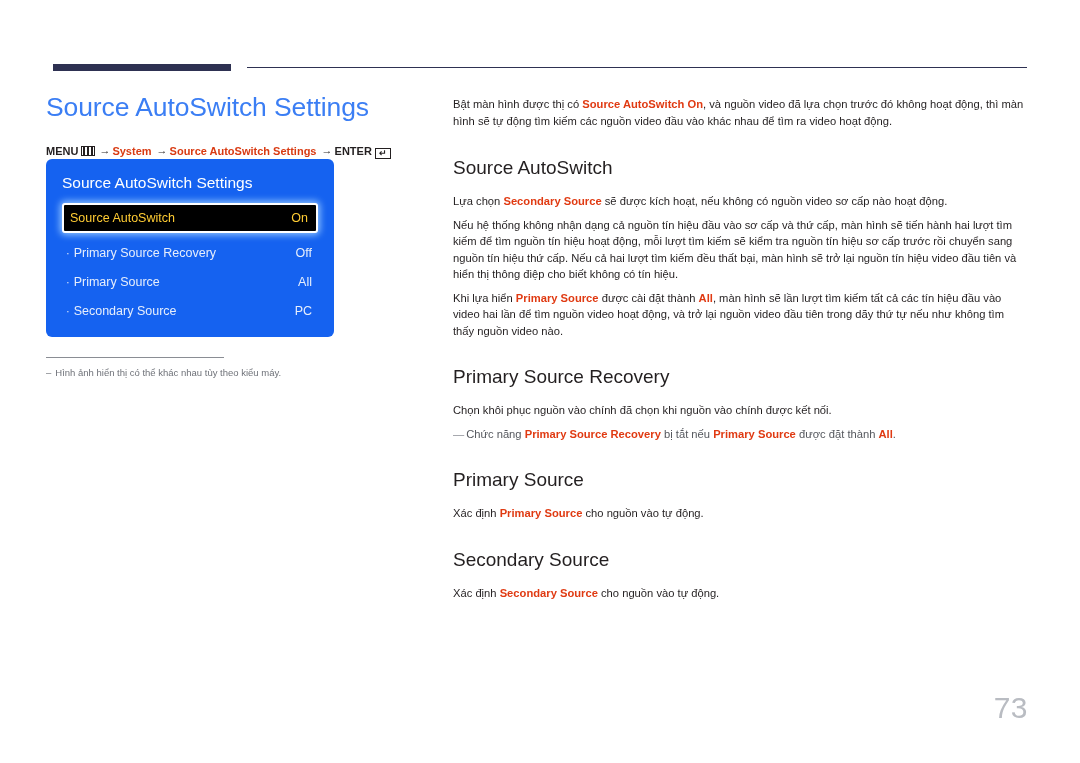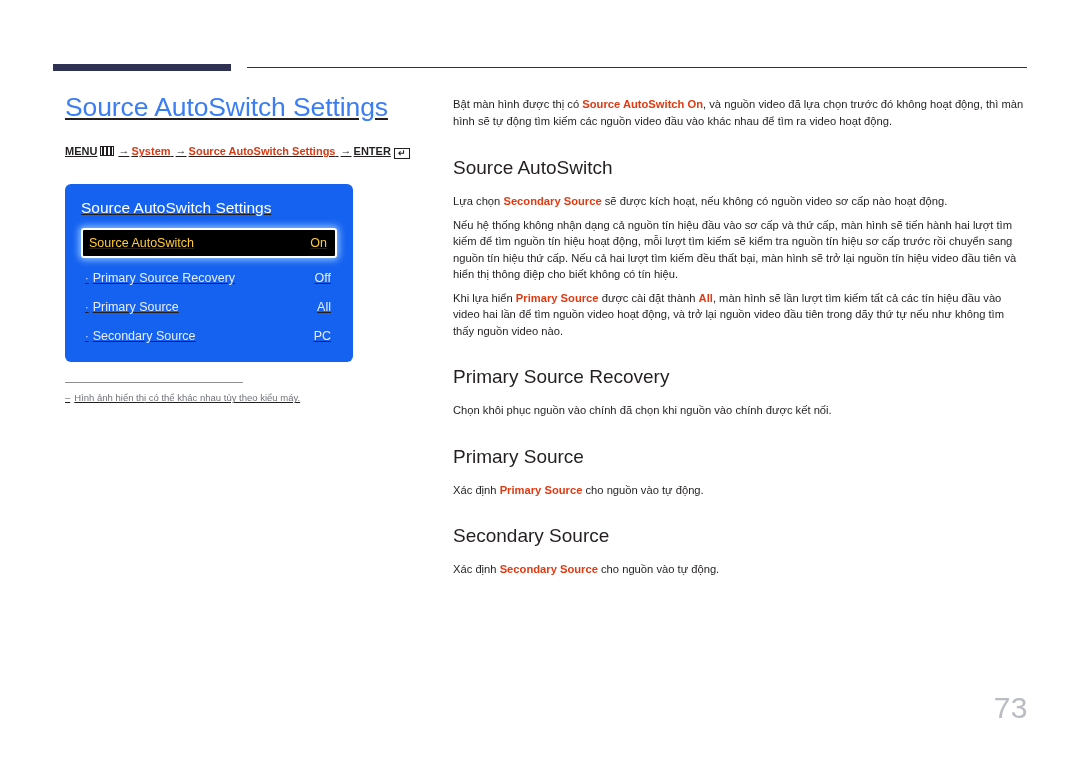--- a/index.html
+++ b/index.html
@@ -36,40 +36,39 @@
     left: 247px;
     top: 67px;
     width: 780px;
     height: 1px;
     background: #2e3152;
   }
 
   
   .left-col {
     position: absolute;
-    left: 65px;
+    left: 46px;
     top: 92px;
     width: 360px;
-    text-decoration: underline;
   }
   .page-title {
     font-size: 26.5px;
     color: #3b7ef4;
     letter-spacing: -0.1px;
     line-height: 1.15;
     margin: 0 0 22px 0;
     font-weight: normal;
     white-space: nowrap;
   }
   .menu-path {
     font-size: 11px;
     font-weight: bold;
     color: #231f20;
     white-space: nowrap;
-    margin-bottom: 26px;
+    margin-bottom: 1px;
     line-height: 14px;
   }
   .menu-path .mp-red { color: #d93a12; }
   .menu-path .arrow {
     font-size: 11px;
     padding: 0 2px;
     position: relative;
     top: -1px;
   }
   .glyph-menu {
@@ -271,20 +270,21 @@
   <p class="body-p tight"><span>Lựa chọn </span><span class="hl">Secondary Source</span><span> sẽ được kích hoạt, nếu không có nguồn video sơ cấp nào hoạt động.</span></p>
 
   <p class="body-p tight">Nếu hệ thống không nhận dạng cả nguồn tín hiệu đầu vào sơ cấp và thứ cấp, màn hình sẽ tiến hành hai lượt tìm kiếm để tìm nguồn tín hiệu hoạt động, mỗi lượt tìm kiếm sẽ kiểm tra nguồn tín hiệu sơ cấp trước rồi chuyển sang nguồn tín hiệu thứ cấp. Nếu cả hai lượt tìm kiếm đều thất bại, màn hình sẽ trở lại nguồn tín hiệu video đầu tiên và hiển thị thông điệp cho biết không có tín hiệu.</p>
 
   <p class="body-p"><span>Khi lựa hiển </span><span class="hl">Primary Source</span><span> được cài đặt thành </span><span class="hl">All</span><span>, màn hình sẽ lần lượt tìm kiếm tất cả các tín hiệu đầu vào video hai lần để tìm nguồn video hoạt động, và trở lại nguồn video đầu tiên trong dãy thứ tự nếu như không tìm thấy nguồn video nào.</span></p>
 
   <h2 class="sec-h">Primary Source Recovery</h2>
 
   <p class="body-p tight">Chọn khôi phục nguồn vào chính đã chọn khi nguồn vào chính được kết nối.</p>
 
+  <p class="dashnote"><span class="dchar">—</span><span>Chức năng </span><span class="hl">Primary Source Recovery</span><span> bị tắt nếu </span><span class="hl">Primary Source</span><span> được đặt thành </span><span class="hl">All</span><span>.</span></p>
 
   <h2 class="sec-h">Primary Source</h2>
 
   <p class="body-p"><span>Xác định </span><span class="hl">Primary Source</span><span> cho nguồn vào tự động.</span></p>
 
   <h2 class="sec-h">Secondary Source</h2>
 
   <p class="body-p"><span>Xác định </span><span class="hl">Secondary Source</span><span> cho nguồn vào tự động.</span></p>
 
 </div>

